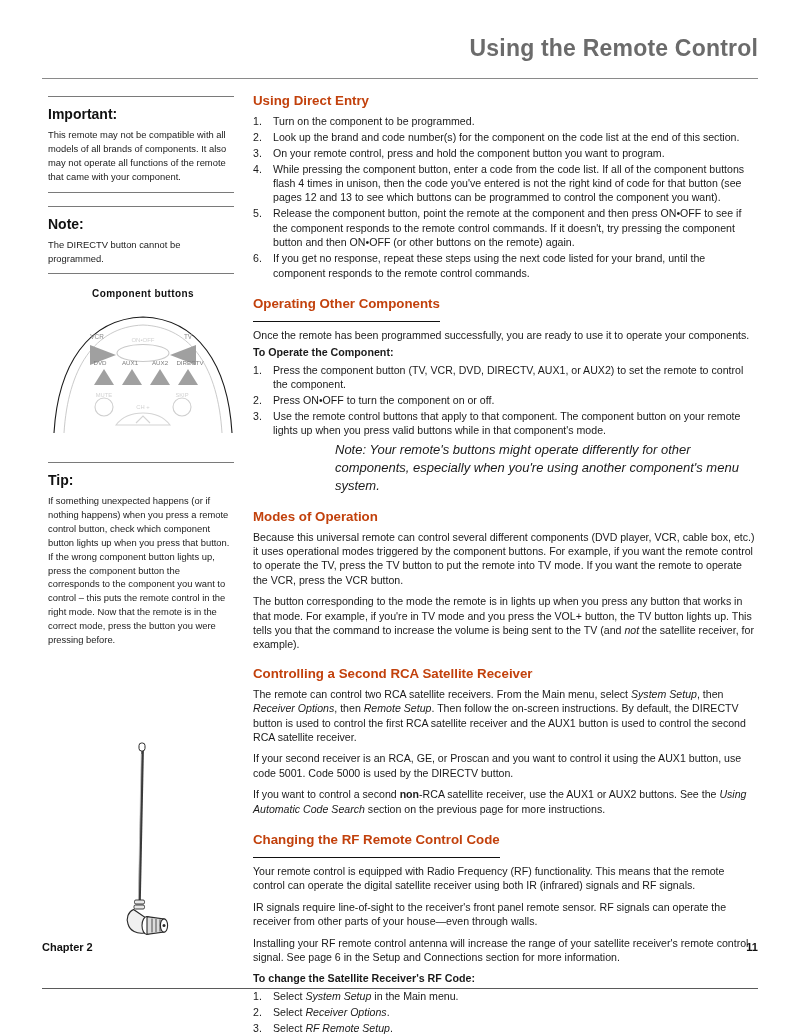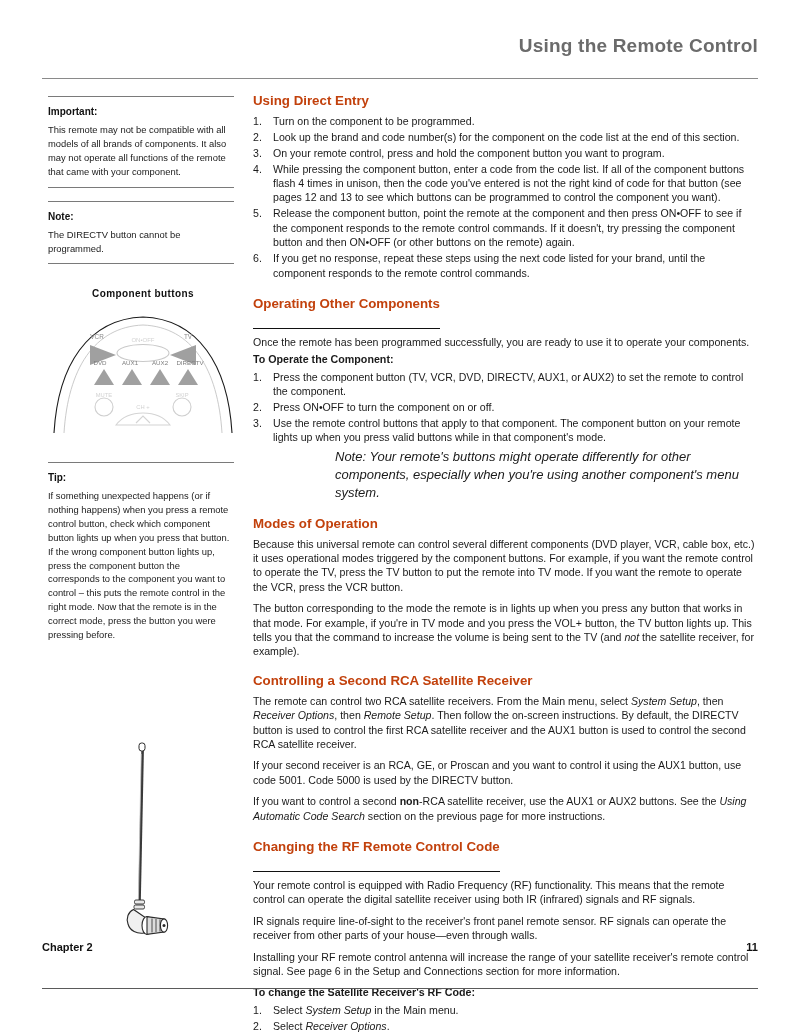--- a/index.html
+++ b/index.html
@@ -18,21 +18,21 @@
 
   
   #page-header {
     position: absolute;
     left: 42px;
     top: 36px;
     width: 716px;
     text-align: right;
   }
   #page-header .title {
-    font-size: 19px;
+    font-size: 23px;
     font-weight: bold;
     color: #6b6b6b;
     letter-spacing: 0.2px;
     line-height: 1.1;
   }
   #header-rule {
     position: absolute;
     left: 42px;
     top: 78px;
     width: 716px;
@@ -46,21 +46,21 @@
     left: 48px;
     top: 96px;
     width: 186px;
   }
   .side-rule {
     border-top: 1px solid #7a7a7a;
     height: 0;
     margin: 0;
   }
   .side-heading {
-    font-size: 10px;
+    font-size: 14px;
     font-weight: bold;
     color: #111;
     margin: 9px 0 6px 0;
   }
   .side-body {
     font-size: 9.4px;
     line-height: 1.48;
     color: #1a1a1a;
     margin: 0 0 8px 0;
   }
@@ -101,21 +101,21 @@
   h2.sec {
     font-size: 13.3px;
     font-weight: bold;
     margin: 0 0 5px 0;
     color: #c2410c;
     line-height: 1.2;
   }
   h2.sec.underline {
     display: inline-block;
     border-bottom: 1.6px solid #111;
-    padding-bottom: 16px;
+    padding-bottom: 9px;
     margin-bottom: 6px;
   }
   .sec-wrap { margin-top: 14px; }
   .sec-wrap.first { margin-top: 0; }
 
   p.body {
     font-size: 10.6px;
     line-height: 1.36;
     margin: 0 0 7px 0;
     color: #1a1a1a;

